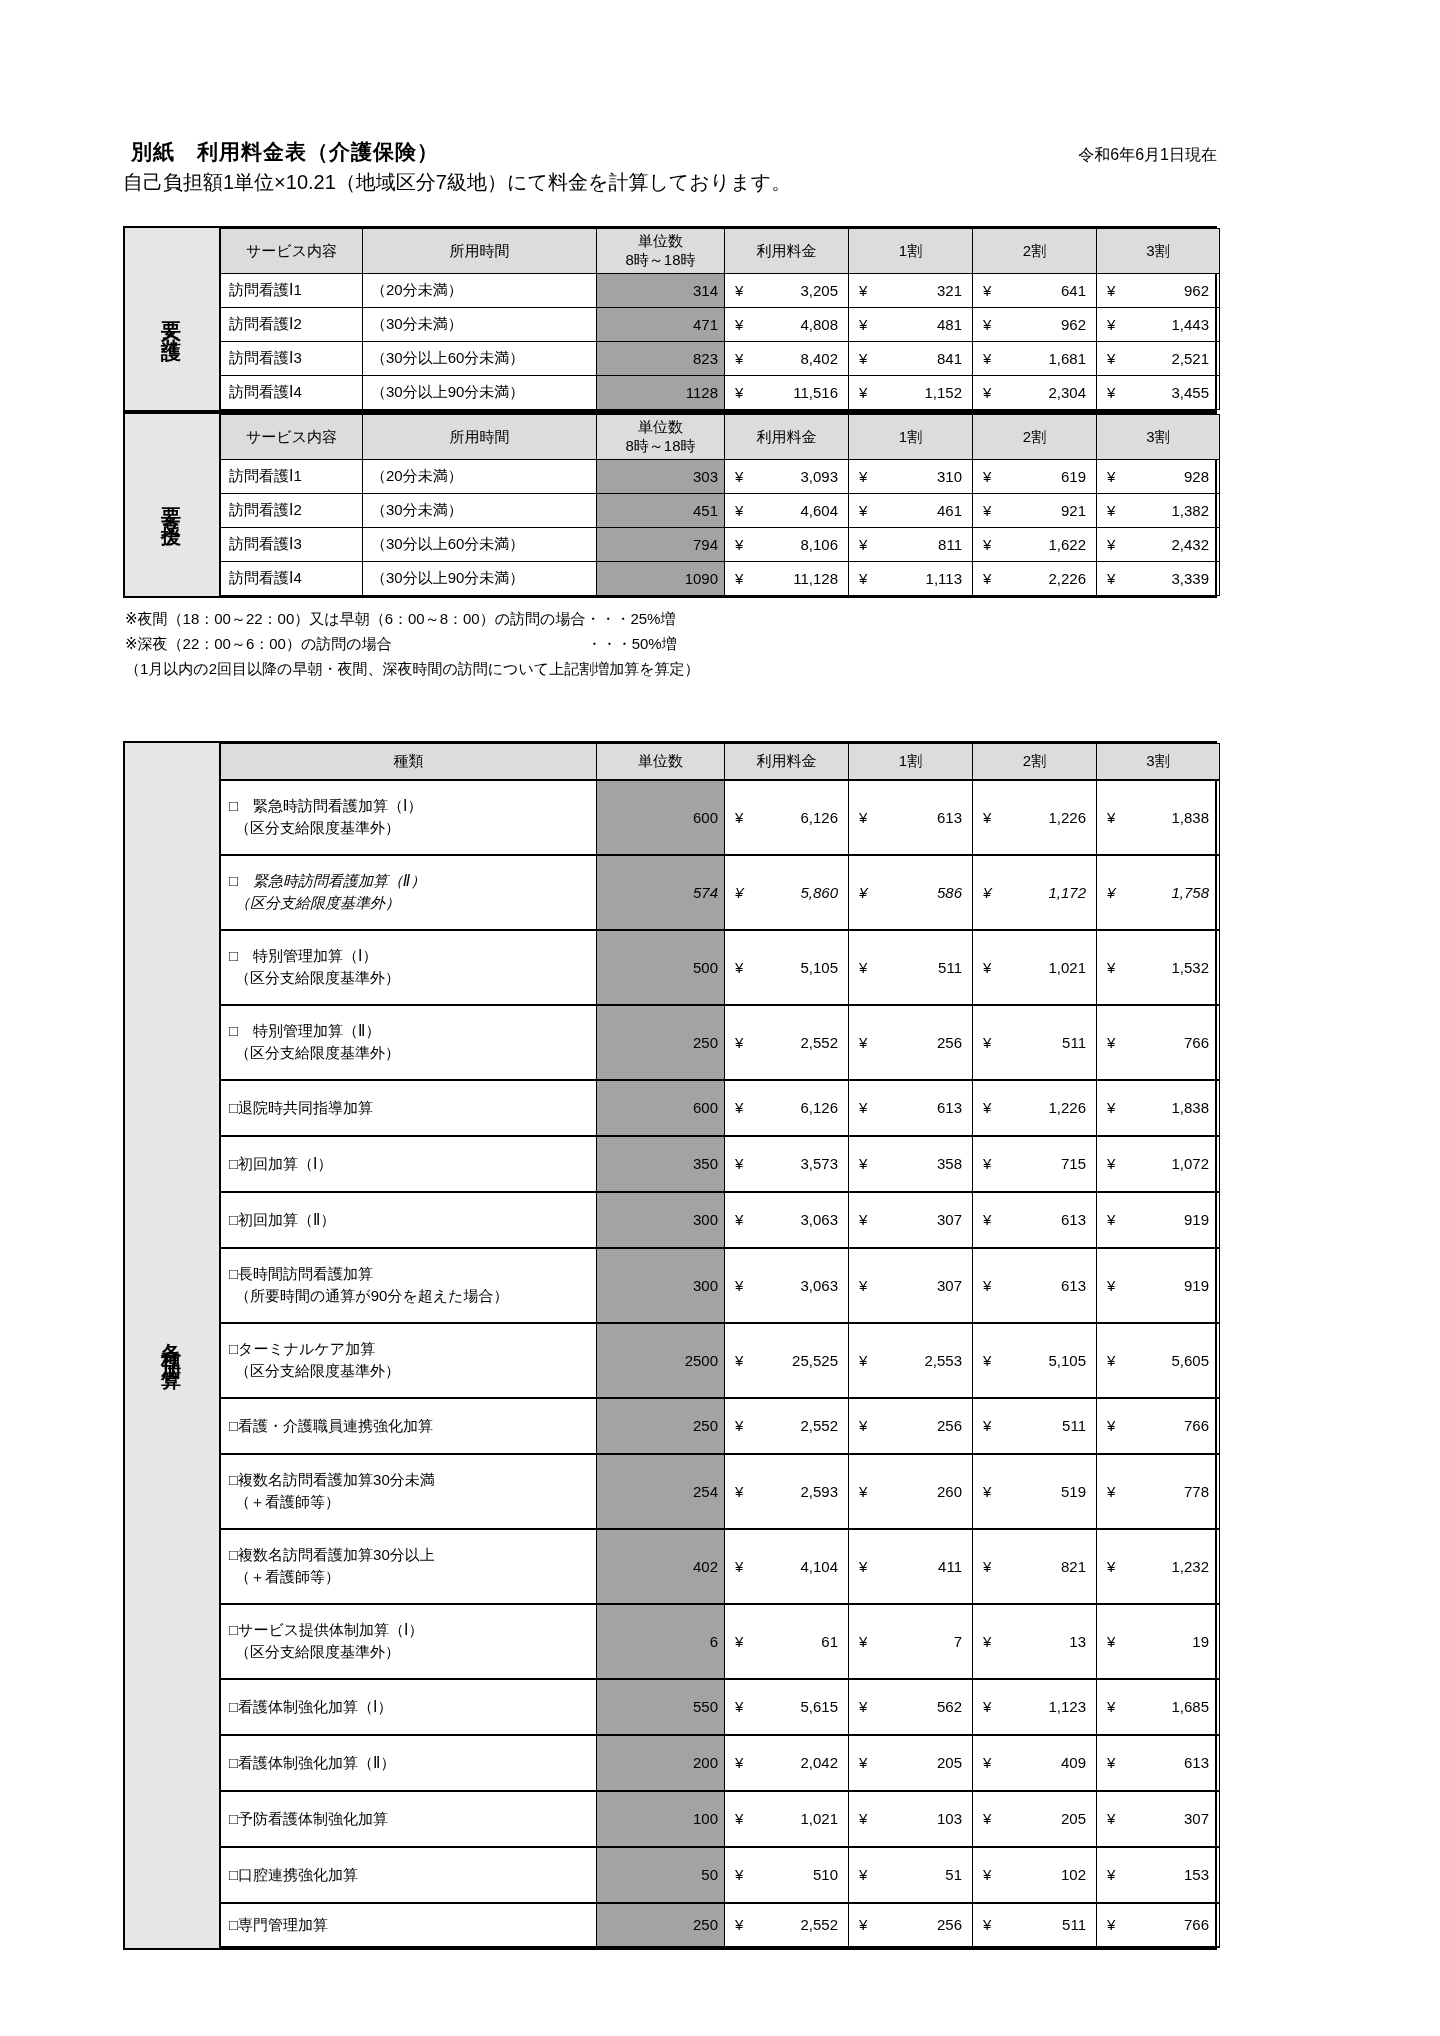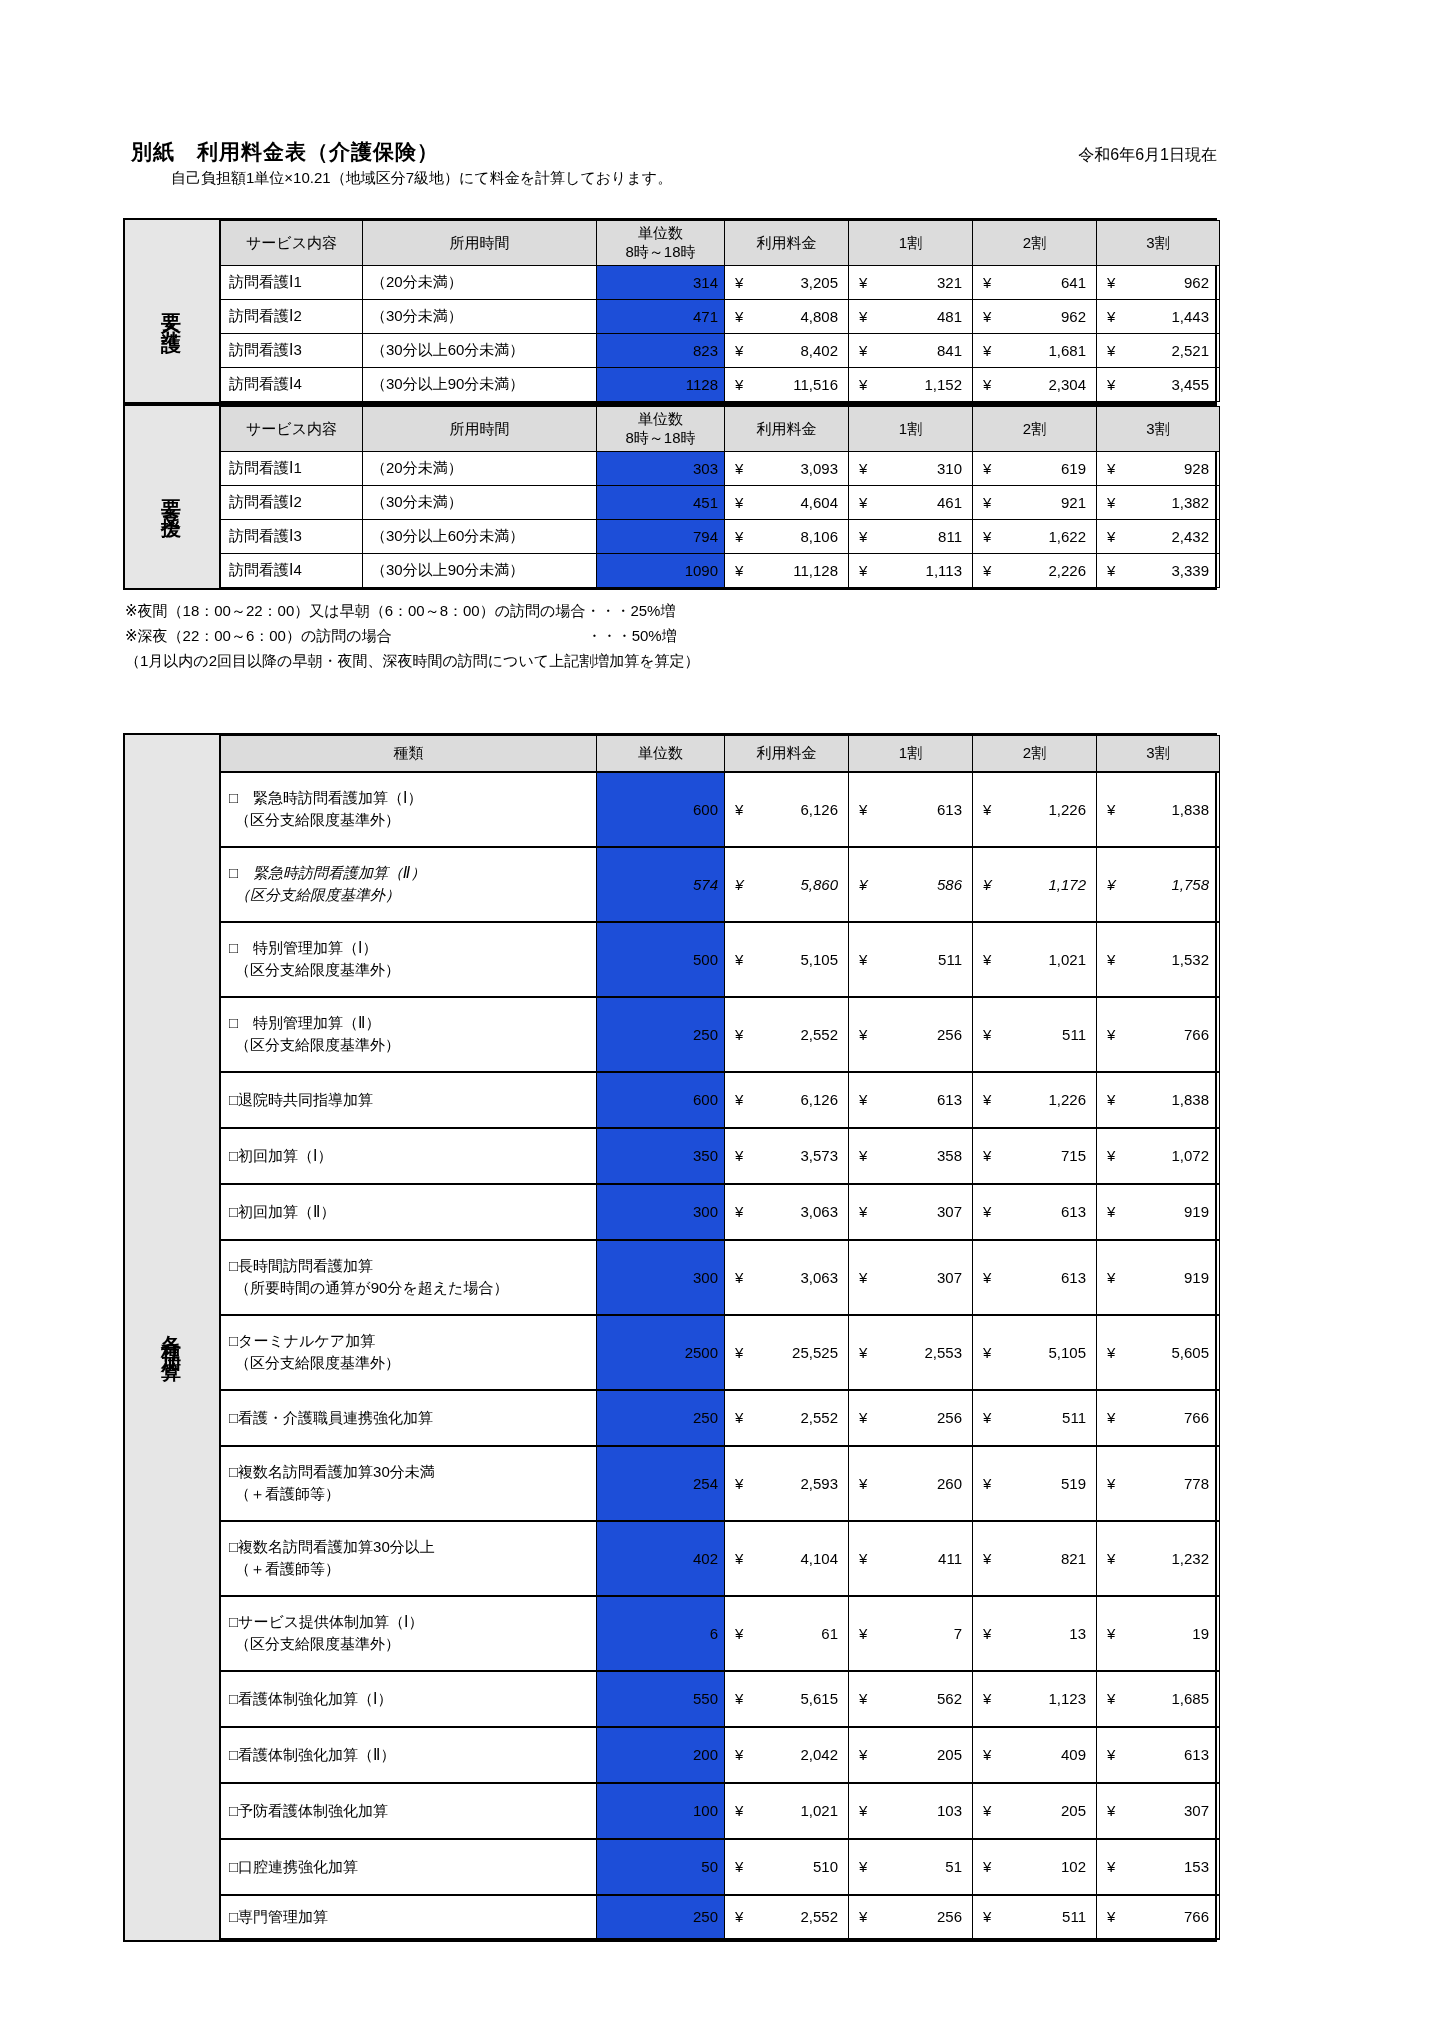--- a/index.html
+++ b/index.html
@@ -8,21 +8,21 @@
     width: 1440px; height: 2036px;
     font-family: "Liberation Sans", "DejaVu Sans", sans-serif;
     color: #000; overflow: hidden;
   }
   .content { padding-top: 138px; margin-left: 123px; width: 1094px; }
 
   .title-row { display: flex; justify-content: space-between; align-items: flex-end; padding-left: 8px; }
   .doc-title { font-size: 21px; font-weight: bold; letter-spacing: 1px; }
   .doc-date  { font-size: 16px; font-weight: normal; }
   .notice-red   { color: #ff0000; font-weight: bold; font-size: 15px; margin-top: 7px; }
-  .notice-black { font-size: 15px; margin-top: 3px; margin-left: 48px; }
+  .notice-black { font-size: 20px; margin-top: 3px; }
 
   .tables-area { margin-top: 30px; }
   .tbl-wrap { display: flex; border: 2px solid #000; background: #fff; width: 1094px; }
   .care-wrap + .care-wrap { margin-top: 0; } 
 
   .side-label {
     flex: 0 0 95px; width: 95px;
     background: #e6e6e6; border-right: 1px solid #000;
     display: flex; align-items: center; justify-content: center;
     writing-mode: vertical-rl; text-orientation: upright;
@@ -33,21 +33,21 @@
   .fee-table th {
     background: #dcdcdc; font-weight: normal; font-size: 15px;
     text-align: center; border: 1px solid #000;
     white-space: pre-line; line-height: 1.25; vertical-align: middle;
   }
   .fee-table td { border: 1px solid #000; font-size: 15px; vertical-align: middle; }
   .care-table thead tr { height: 45px; }
   .care-table tbody tr { height: 34px; }
 
   .cell-left  { text-align: left; padding-left: 8px; }
-  .cell-units { background: #1d4ed8; text-align: right; padding-right: 6px; }
+  .cell-units { background: #a3a3a3; text-align: right; padding-right: 6px; }
   .money-flex { display: flex; justify-content: space-between; padding: 0 10px; }
 
   
   .addons-table thead tr { height: 36px; }
   .addons-table td { border-width: 2px 1px; }
   .addons-table th { border-bottom-width: 2px; }
   .name-cell { padding: 4px 6px 4px 8px; line-height: 1.45; }
   .sub-line { padding-left: 6px; }
 
   .notes { margin-top: 8px; font-size: 15px; line-height: 25px; padding-left: 2px; }

